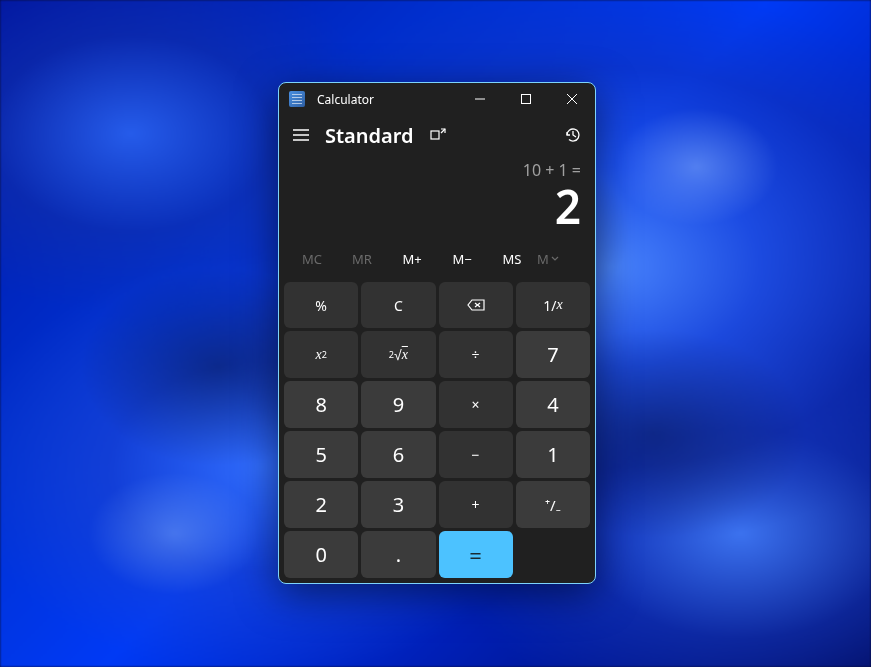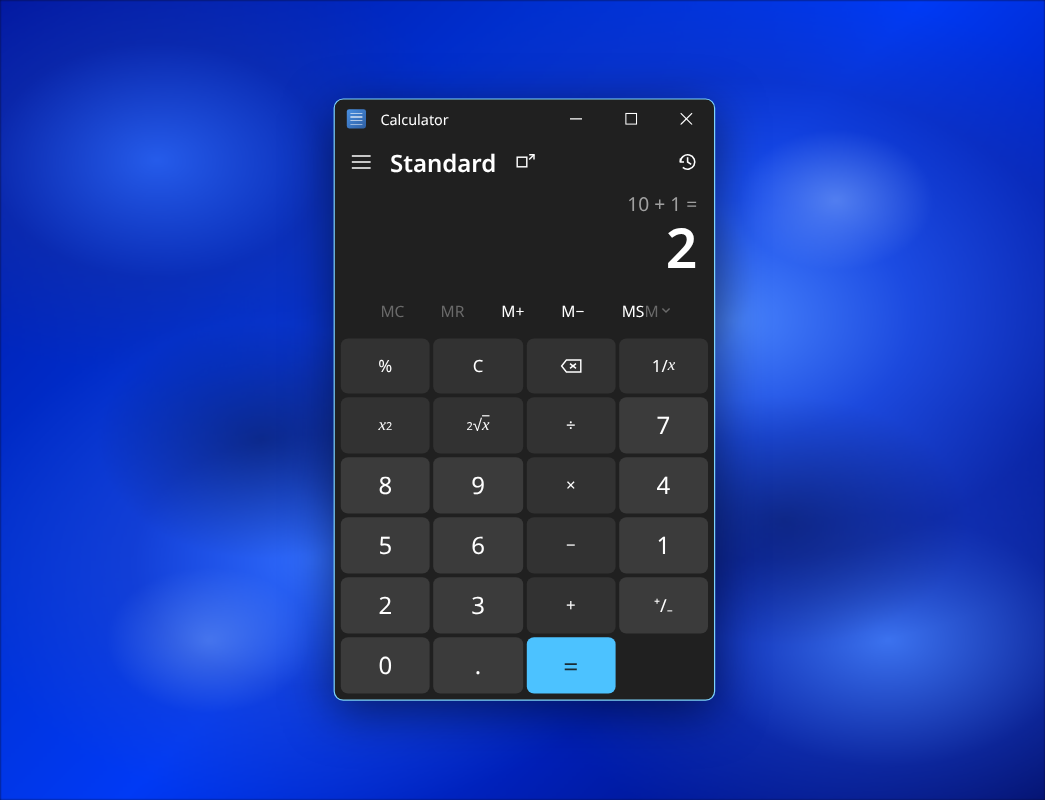--- a/index.html
+++ b/index.html
@@ -66,21 +66,21 @@
     .display {
       padding: 4px 14px 8px 14px; text-align: right;
     }
     .expr { font-size: 16px; color: #a0a0a0; min-height: 18px; }
     .result { font-size: 46px; font-weight: 600; line-height: 1.1; }
 
     .mem-row {
       display: flex; justify-content: space-between; padding: 4px 8px 8px 8px;
     }
     .mem-btn {
-      flex: 1; text-align: right; font-size: 13px; padding: 6px 0; cursor: pointer; border-radius: 4px;
+      flex: 1; text-align: center; font-size: 13px; padding: 6px 0; cursor: pointer; border-radius: 4px;
     }
     .mem-btn.disabled { color: #6a6a6a; cursor: default; }
     .mem-dd { display: inline-flex; align-items: center; gap: 2px; }
 
     .pad {
       flex: 1; display: grid; grid-template-columns: repeat(4,1fr); grid-auto-rows: 1fr;
       gap: 3px; padding: 0 5px 5px 5px;
     }
     .key {
       border: none; border-radius: 6px; color: #ffffff;

